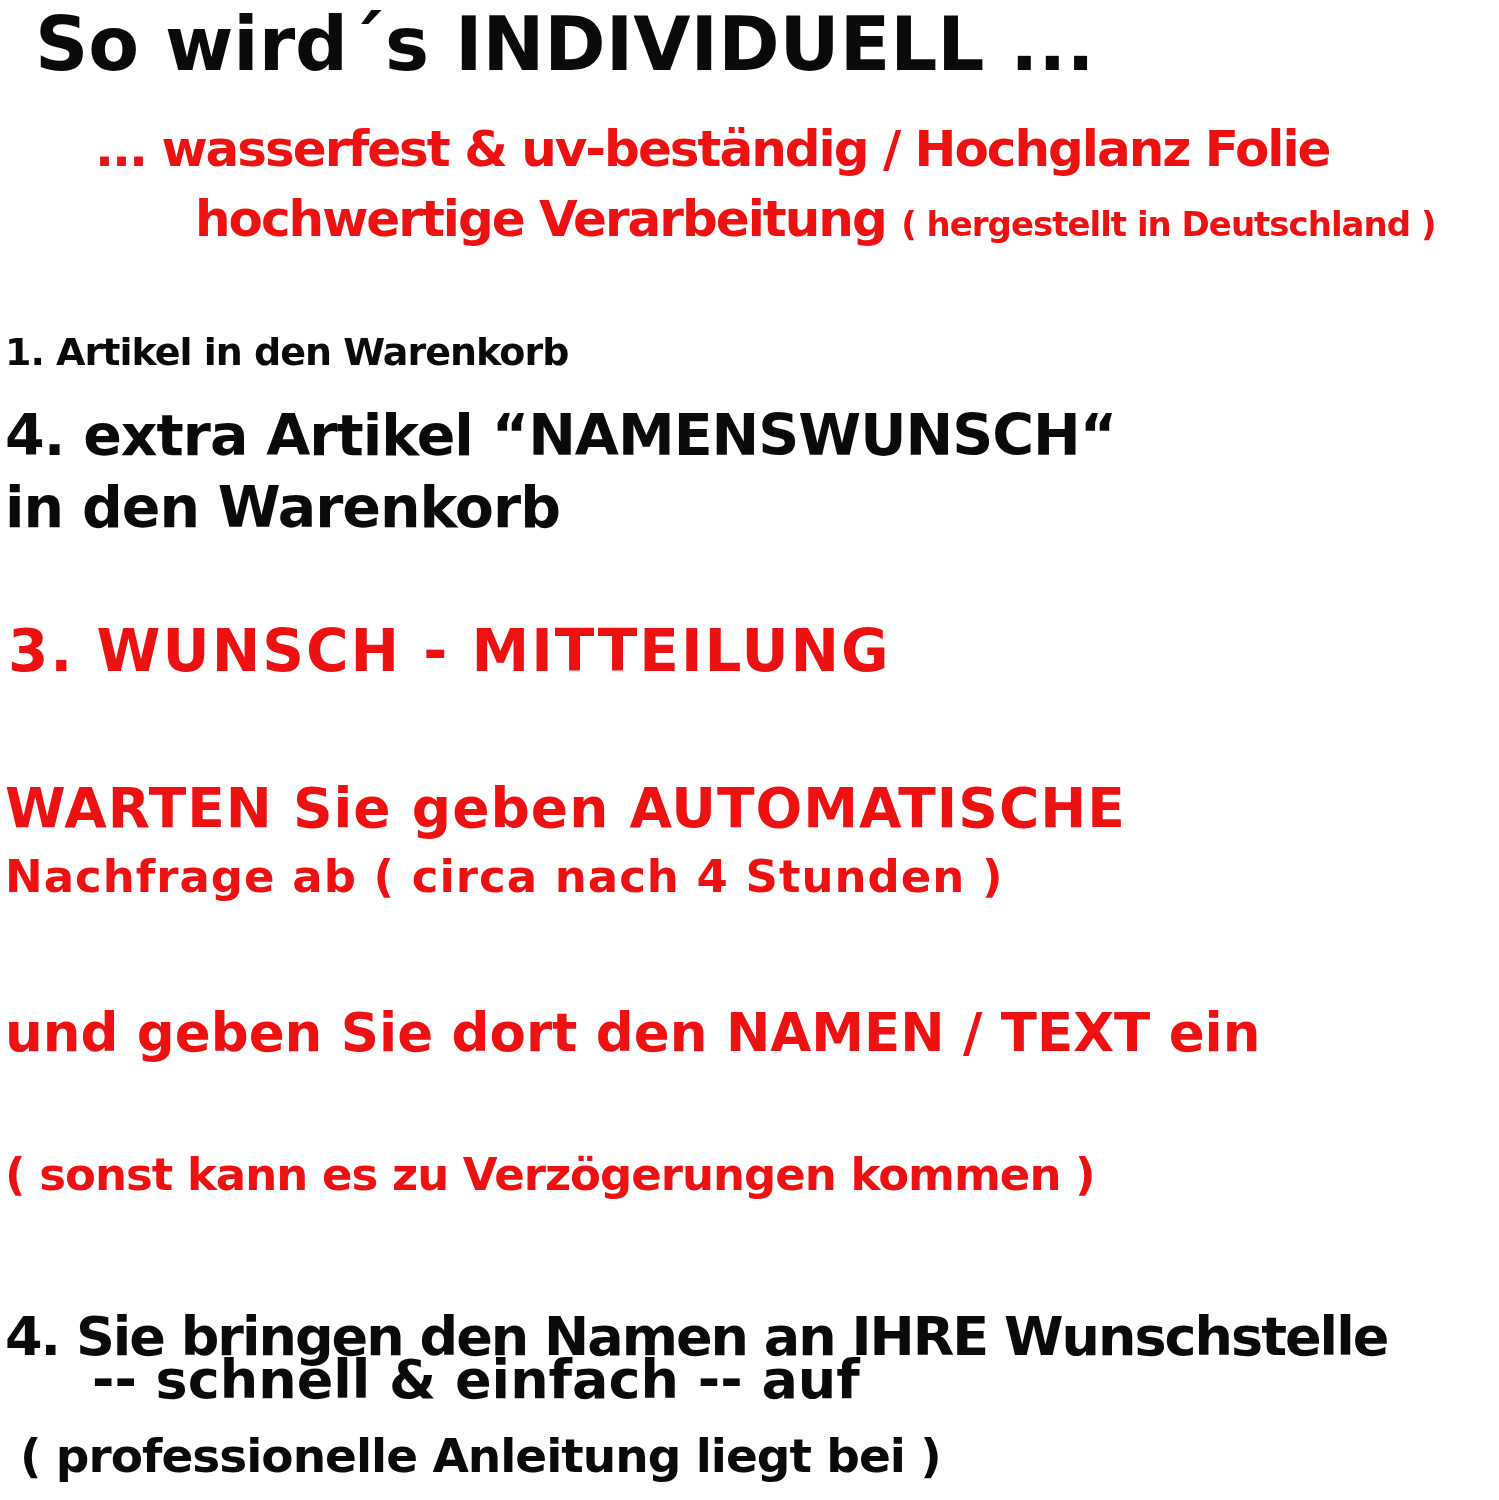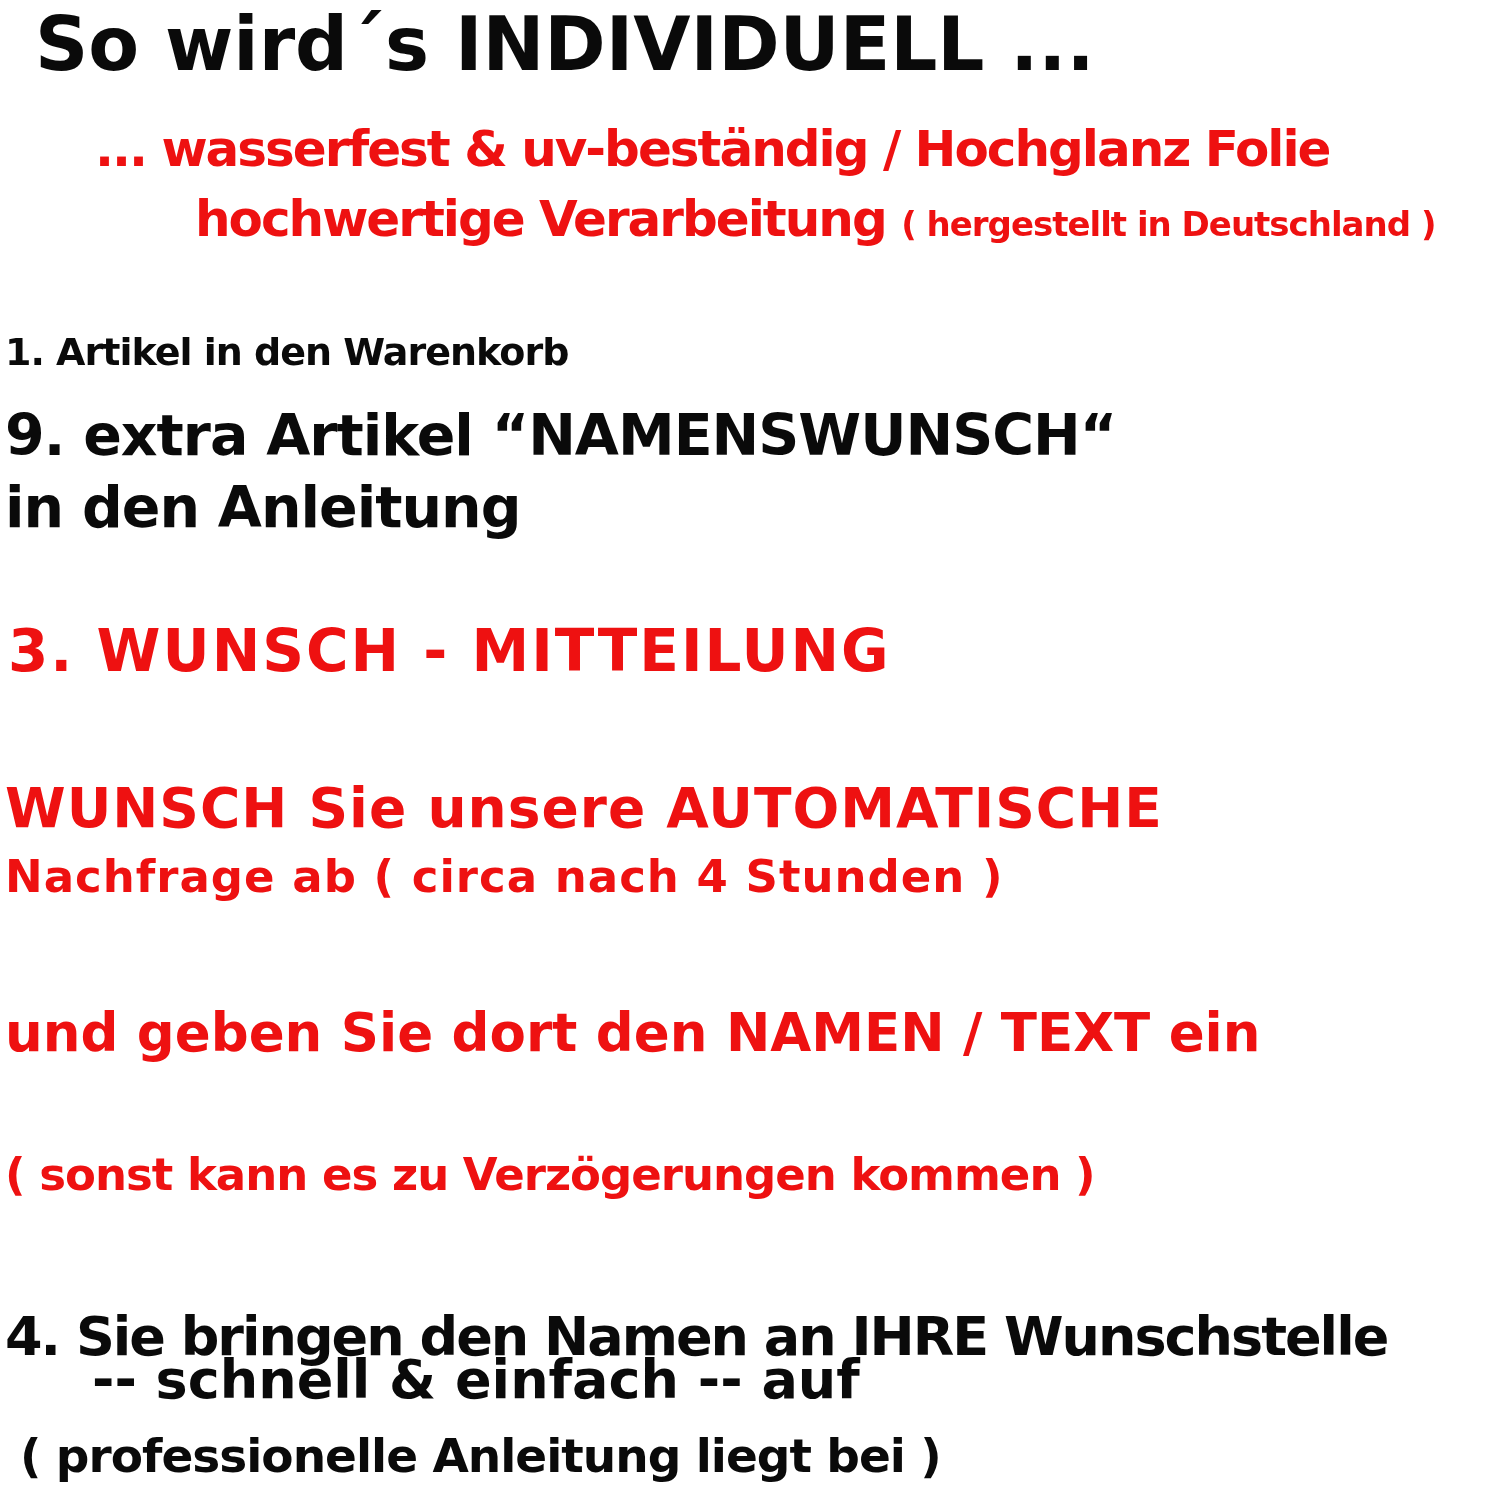--- a/index.html
+++ b/index.html
@@ -56,27 +56,27 @@
 
   <div class="line red-line2 red">
     <span>hochwertige Verarbeitung</span>
     <span class="small-note">( hergestellt in Deutschland )</span>
   </div>
 
   <div class="line red-line1 red">... wasserfest &amp; uv-beständig / Hochglanz Folie</div>
 
   <div class="line step1 black">1. Artikel in den Warenkorb</div>
 
-  <div class="line step2 black">9. extra Artikel “NAMENSWUNSCH“</div>
+  <div class="line step2 black">4. extra Artikel “NAMENSWUNSCH“</div>
 
-  <div class="line step2-cont black">in den Anleitung</div>
+  <div class="line step2-cont black">in den Warenkorb</div>
 
   <div class="line step3 red">3. WUNSCH - MITTEILUNG</div>
 
-  <div class="line warten1 red">WUNSCH Sie unsere AUTOMATISCHE</div>
+  <div class="line warten1 red">WARTEN Sie geben AUTOMATISCHE</div>
 
   <div class="line warten2 red">Nachfrage ab ( circa nach 4 Stunden )</div>
 
   <div class="line sonst red">( sonst kann es zu Verzögerungen kommen )</div>
 
   <div class="line namen red">und geben Sie dort den NAMEN / TEXT ein</div>
 
   <div class="line step4 black">4. Sie bringen den Namen an IHRE Wunschstelle</div>
 
   <div class="line step4-cont black">-- schnell &amp; einfach -- auf</div>

